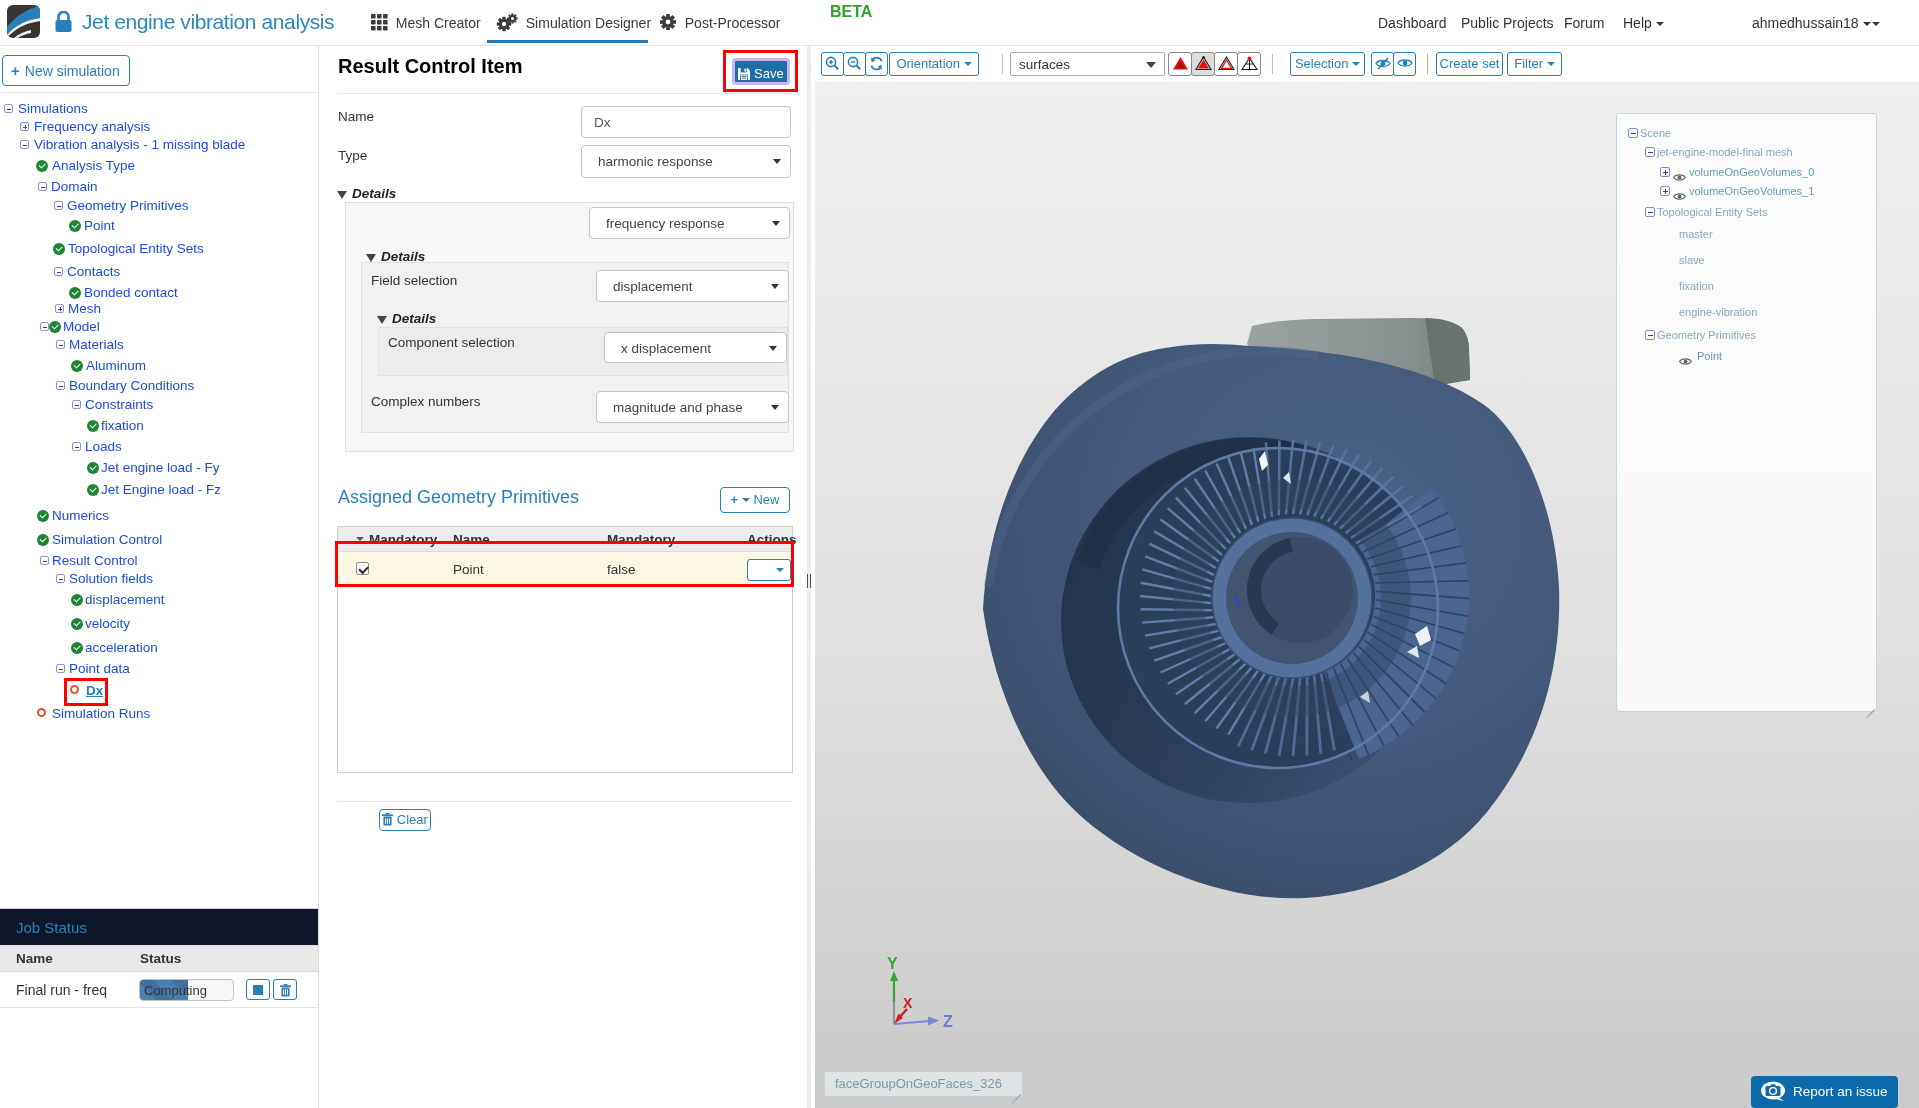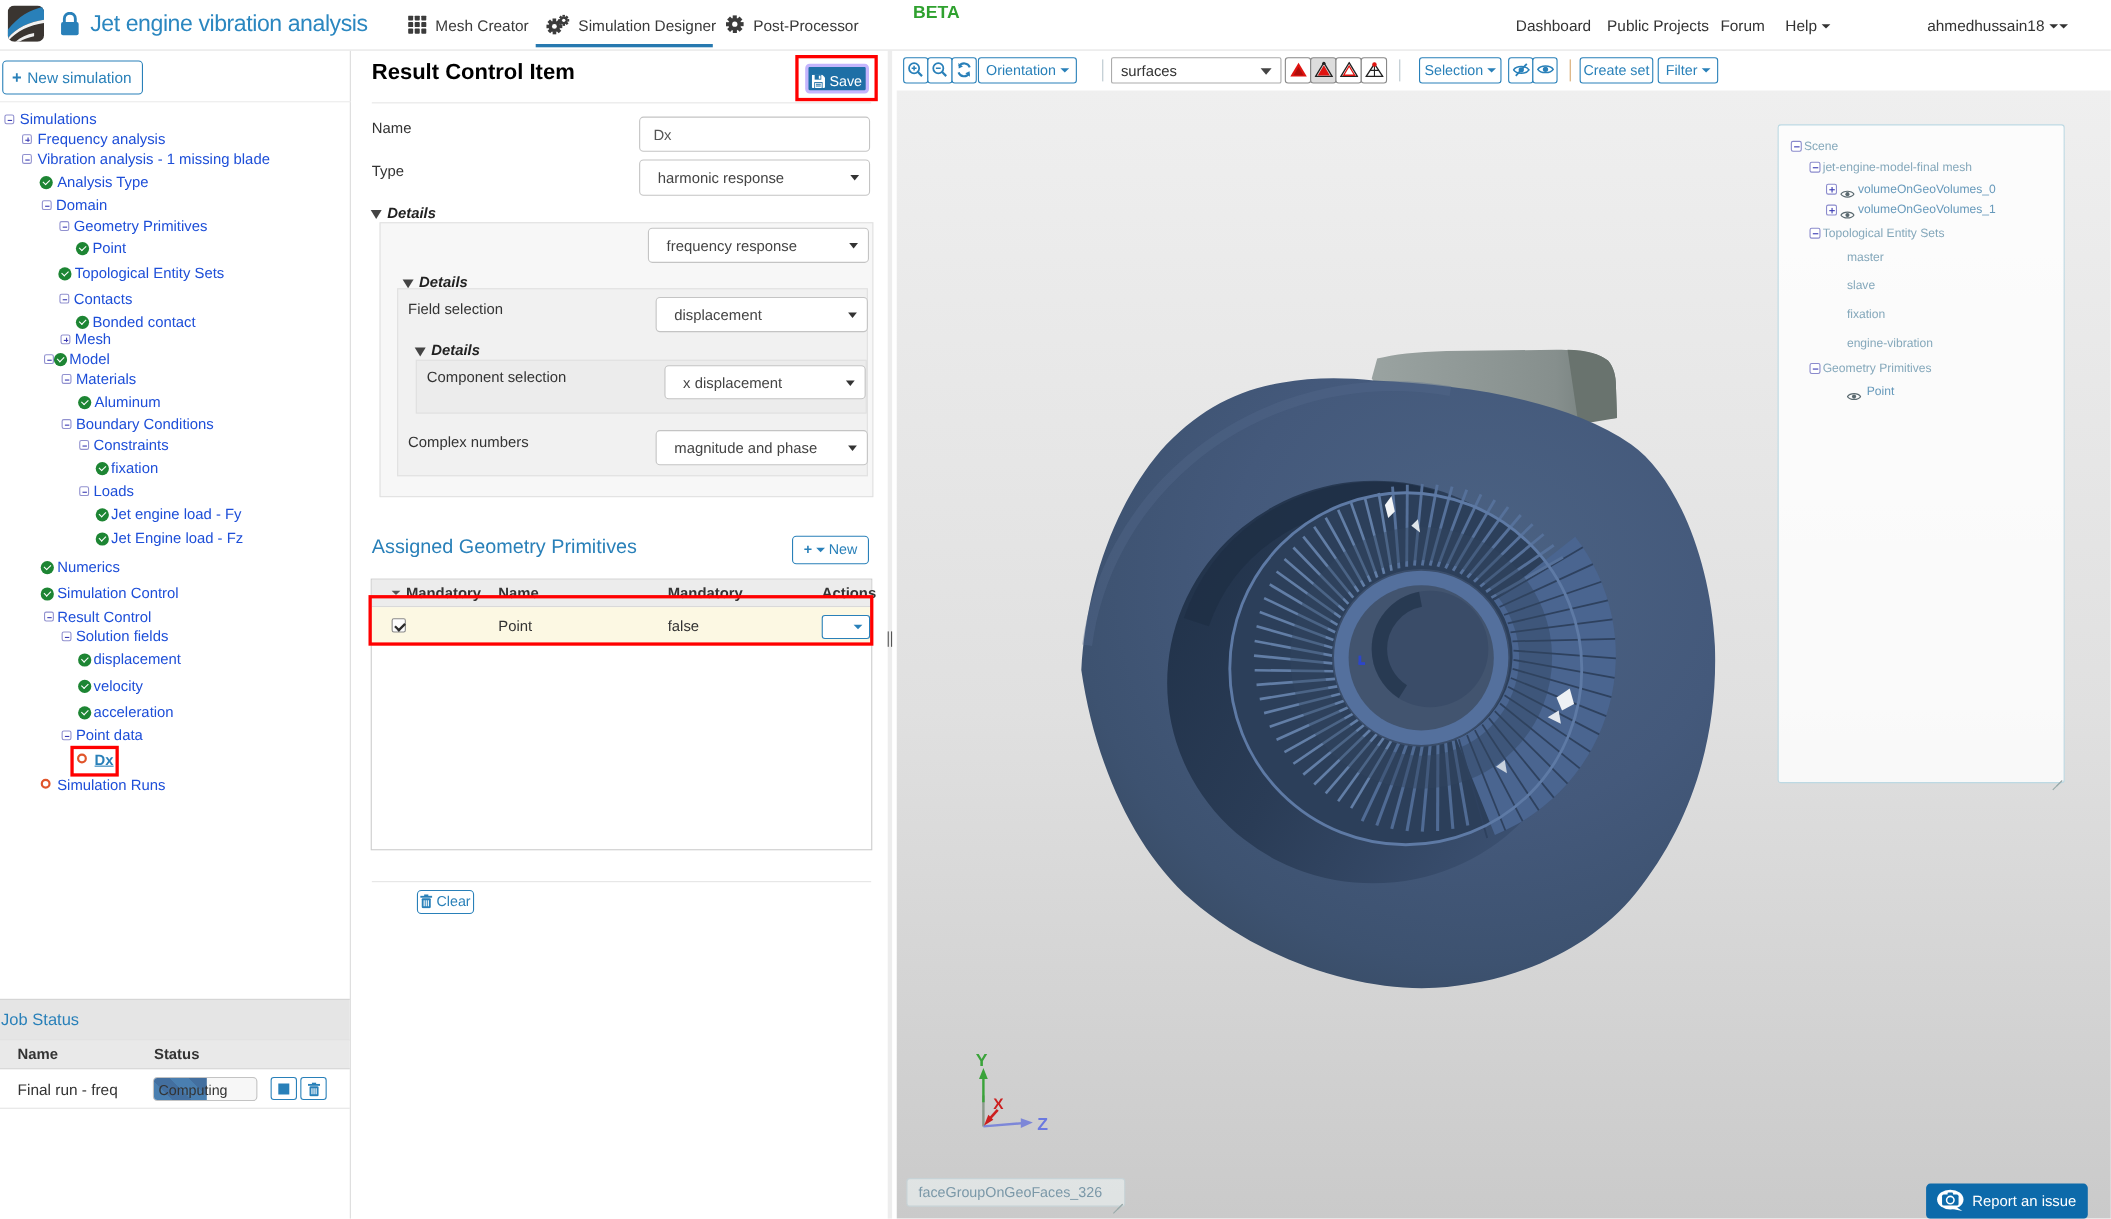--- a/index.html
+++ b/index.html
@@ -22,21 +22,21 @@
 .tbox { position:absolute; top:5px; width:9px; height:9px; border:1px solid #9191cf; border-radius:2px; background:#fff; }
 .tbox .h { position:absolute; left:1.5px; top:3.5px; width:4px; height:1px; background:#3c3cb4; }
 .tbox .v { position:absolute; left:3.5px; top:1.5px; width:1px; height:4px; background:#3c3cb4; }
 .chk { position:absolute; top:4px; width:12px; height:12px; border-radius:50%; background:#1d8533; }
 .chk::after { content:""; position:absolute; left:2.8px; top:2.8px; width:5px; height:2.6px; border-left:1.8px solid #fff; border-bottom:1.8px solid #fff; transform:rotate(-45deg); }
 .oc { position:absolute; top:4px; width:9px; height:9px; border-radius:50%; border:2px solid #e0552b; background:#fff; }
 .tl.dx { color:#2980b9; font-weight:bold; text-decoration:underline; }
 #dxbox { position:absolute; left:64px; top:632px; width:44px; height:28px; border:3px solid #f00; }
 
 #jobs { position:absolute; left:0; top:862px; width:318px; height:200px; border-top:1px solid #cfcfcf; }
-#jobs .hd { height:37px; background:#e5e5e5; border-bottom:1px solid #e0e0e0; color:#2980b9; font-size:15px; line-height:37px; padding-left:1px; }
+#jobs .hd { height:37px; background:#0f172a; border-bottom:1px solid #e0e0e0; color:#2980b9; font-size:15px; line-height:37px; padding-left:16px; }
 #jobs .th { height:26px; background:#e9e9e9; border-bottom:1px solid #d8d8d8; font-size:13.5px; font-weight:bold; color:#333; line-height:26px; }
 #jobs .th span.c1, #jobs .row span.c1 { position:absolute; left:16px; }
 #jobs .th span.c2 { position:absolute; left:140px; }
 #jobs .row { position:relative; height:36px; border-bottom:1px solid #e4e4e4; font-size:14px; color:#333; }
 #jobs .row span.c1 { top:10px; }
 .progress { position:absolute; left:139px; top:7px; width:95px; height:22px; border:1px solid #c3c3c3; border-radius:4px; background:#f7f7f7; overflow:hidden; }
 .progress .fill { position:absolute; left:0; top:0; bottom:0; width:48px; background:repeating-linear-gradient(45deg,#4a7fb0 0 12px,#436f9f 12px 24px); }
 .progress .lab { position:absolute; left:4px; top:3px; font-size:13px; color:#333; }
 .sqbtn { position:absolute; top:7px; width:24px; height:21px; border:1px solid #2980b9; border-radius:3px; background:#fff; text-align:center; }
 .sqbtn .stop { display:inline-block; width:10px; height:10px; background:#2980b9; margin-top:4.5px; }

